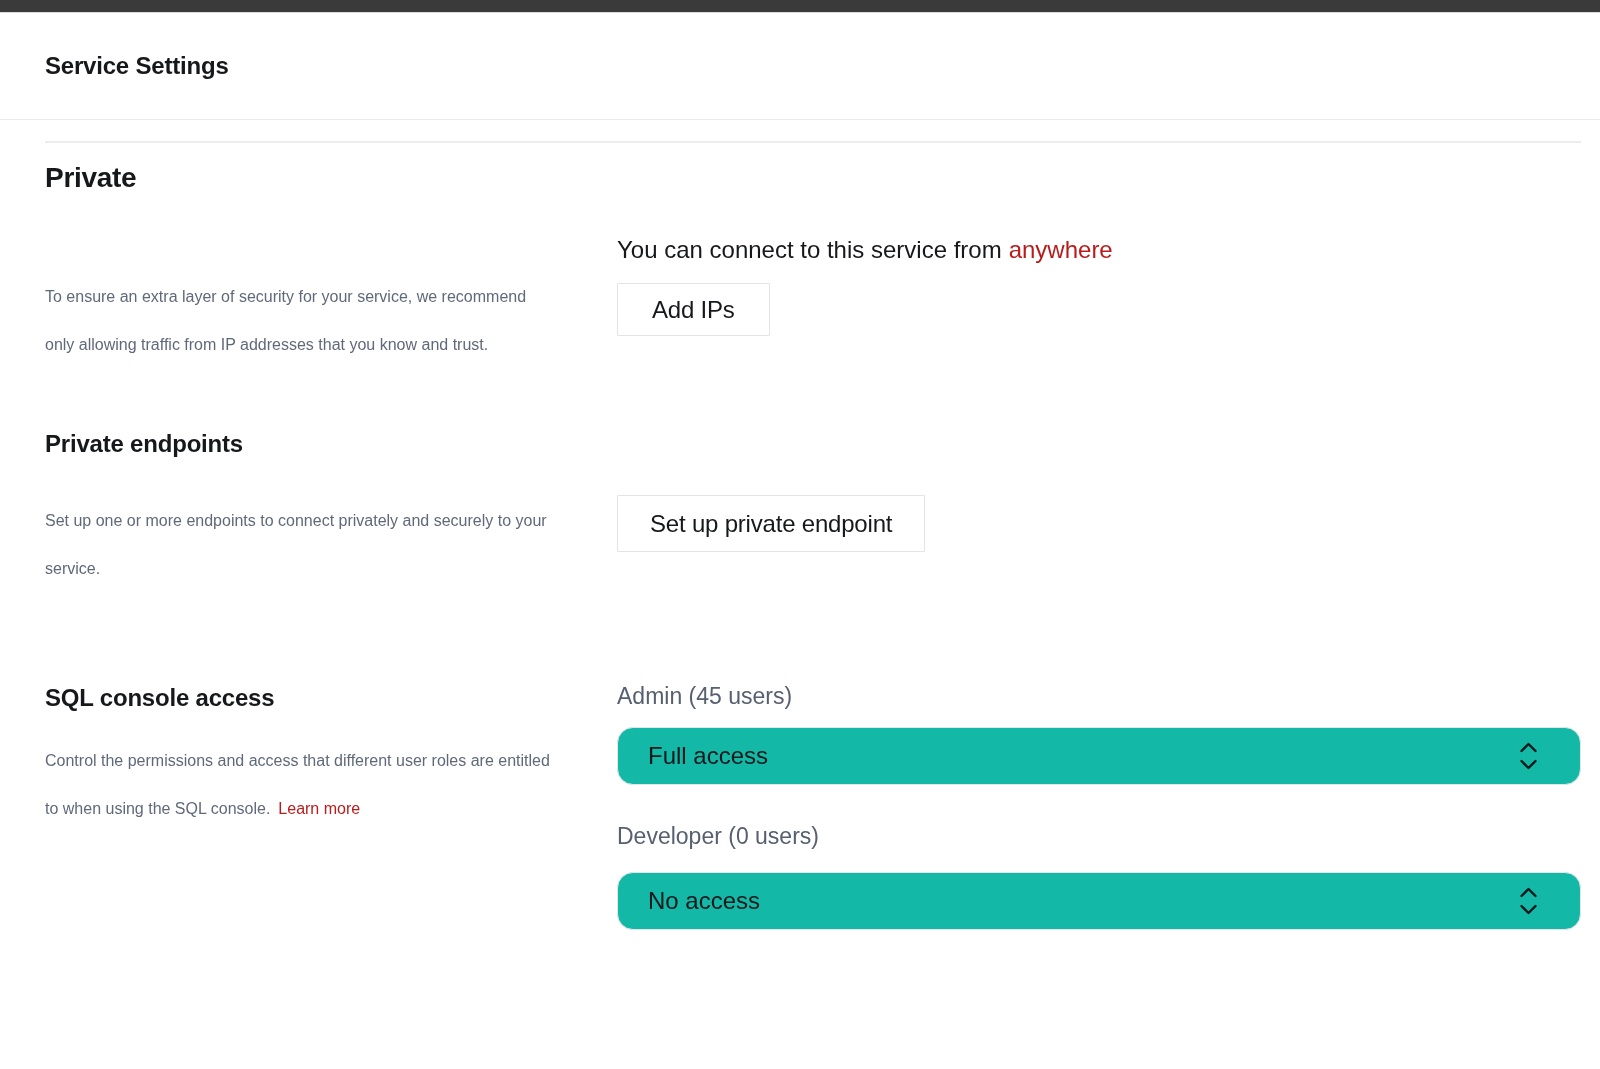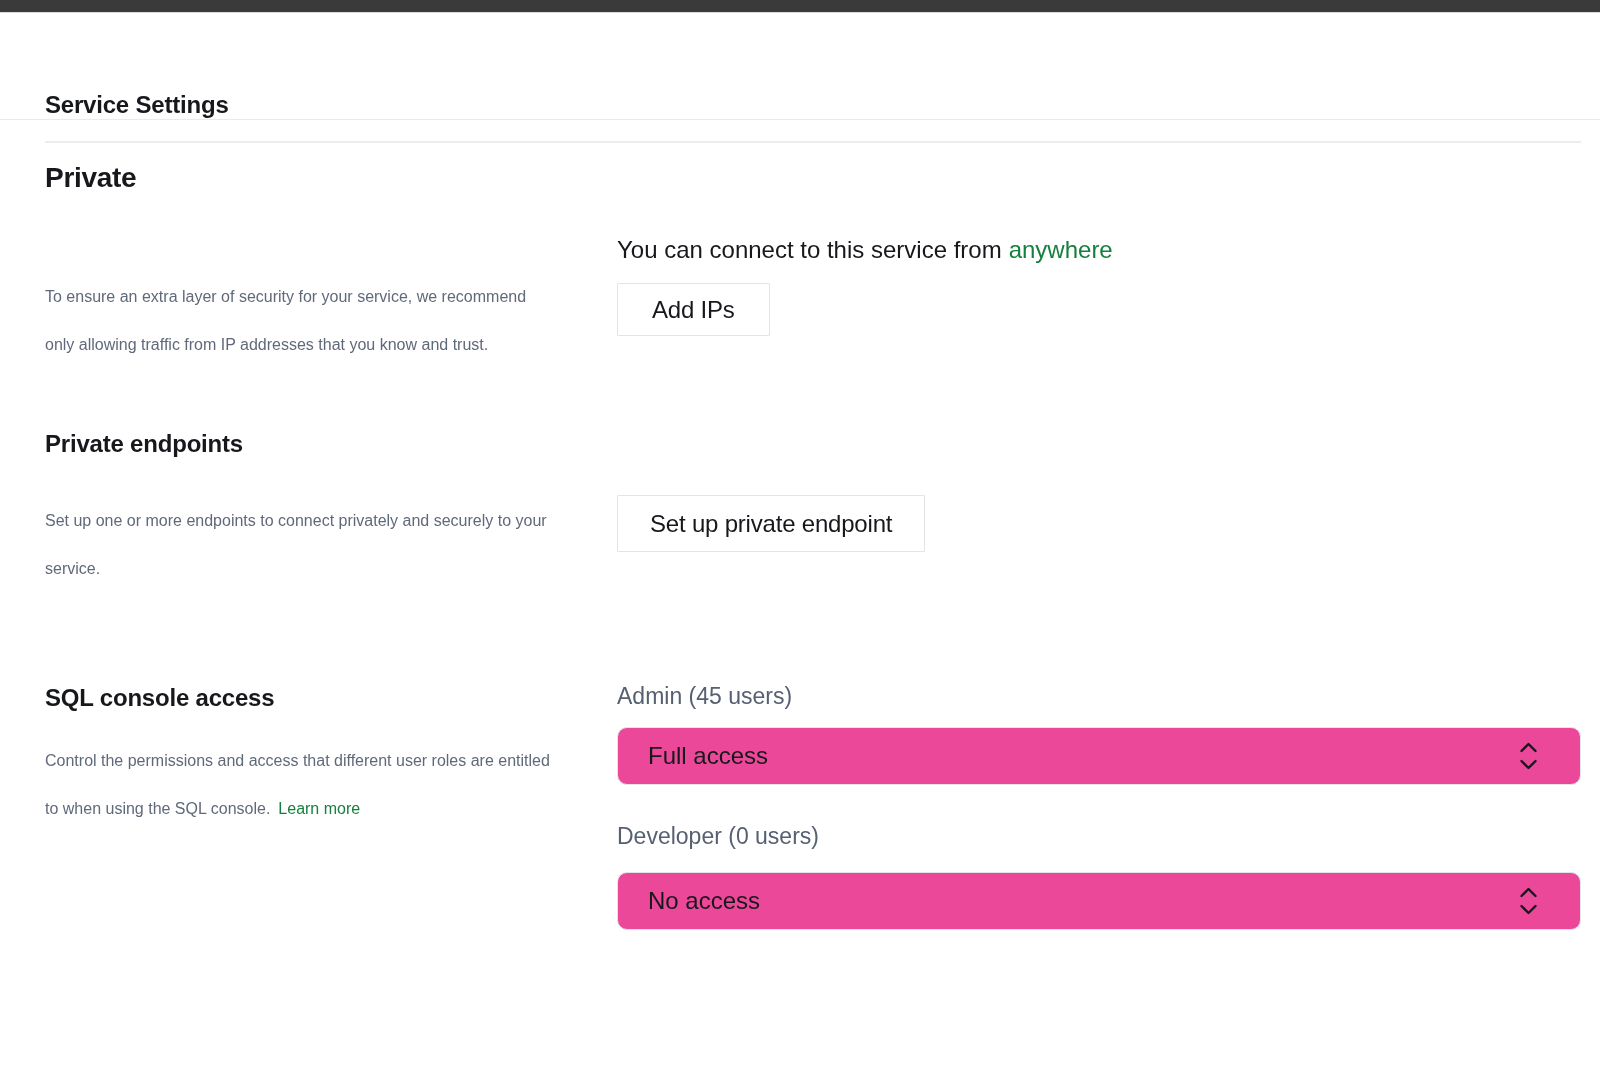--- a/index.html
+++ b/index.html
@@ -11,21 +11,21 @@
     overflow: hidden;
   }
   .topbar {
     height: 13px;
     background: #3a3a3a;
     border-bottom: 1px solid #d9d9d9;
   }
   .header {
     height: 107px;
     display: flex;
-    align-items: flex-end;
+    align-items: center;
     padding: 0 45px;
     border-bottom: 1px solid #e9eaec;
   }
   .header h1 {
     font-size: 24px;
     font-weight: 700;
     letter-spacing: -0.2px;
   }
   .content {
     margin: 21px 19px 0 45px;
@@ -51,21 +51,21 @@
   }
   .desc {
     margin-top: 38px;
     max-width: 508px;
     font-size: 16px;
     line-height: 48px;
     color: #60697a;
   }
   .row-sql .desc { margin-top: 24px; }
   a.link {
-    color: #15803d;
+    color: #b91c1c;
     text-decoration: none;
     cursor: pointer;
   }
   .connect-line {
     font-size: 24px;
     line-height: 30px;
     color: #17181c;
   }
   .connect-line a.link { margin-left: 7px; }
   .desc a.link { margin-left: 8px; }
@@ -95,23 +95,23 @@
   .field-label {
     font-size: 23px;
     line-height: 26px;
     color: #566070;
   }
   .label-dev { margin-top: 38px; }
   .select {
     margin-top: 18px;
     height: 58px;
     width: 100%;
-    background: #ec4899;
+    background: #14b8a6;
     border: 1px solid #e4e5e9;
-    border-radius: 10px;
+    border-radius: 16px;
     display: flex;
     align-items: center;
     padding: 0 40px 0 30px;
     cursor: pointer;
   }
   .select-dev { margin-top: 23px; }
   .select .value {
     font-size: 24px;
     color: #17181c;
     flex: 1 1 auto;

